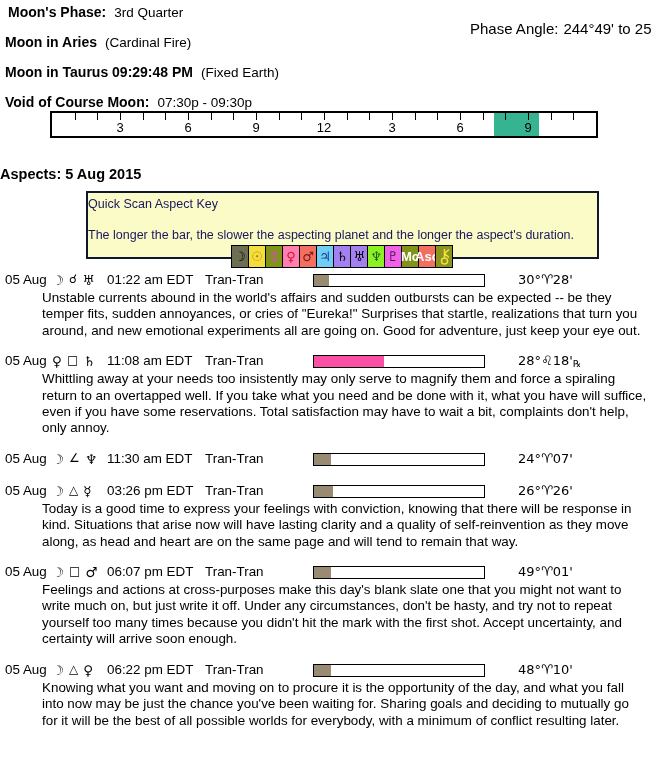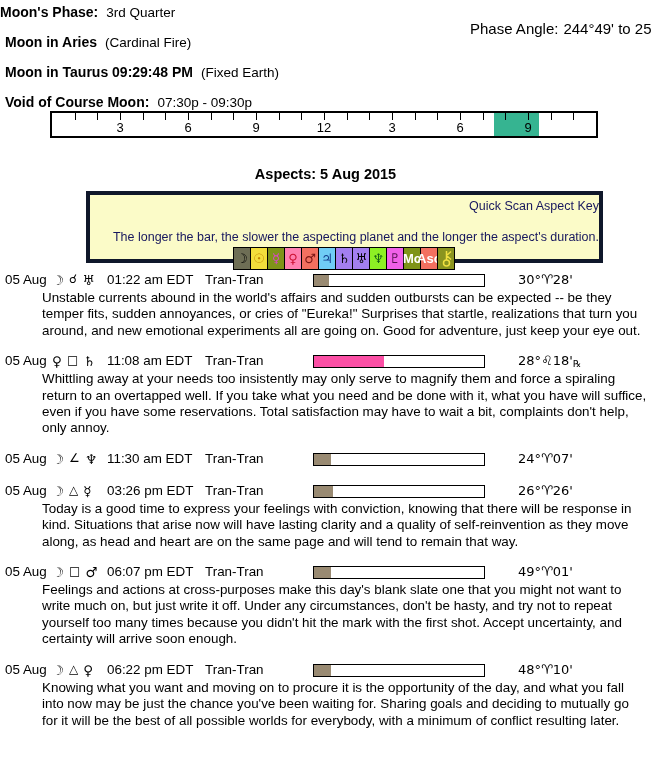--- a/index.html
+++ b/index.html
@@ -7,39 +7,39 @@
     width:651px;height:771px;position:relative;overflow:hidden;
     background:#fff;color:#000;
     font-family:"Liberation Sans",sans-serif;font-size:13.4px;
   }
   .abs{position:absolute}
   .nw{white-space:nowrap}
   .lbl{font-weight:bold;font-size:14px}
   .val{font-size:13.5px;margin-left:8px}
 
   
-  #line-phase{top:4px;left:0}
+  #line-phase{top:4px;left:8px}
   #phase-angle{top:20px;left:470px;font-size:15px}
   #phase-angle .pa-val{margin-left:5px}
   #line-aries{top:34px;left:5px}
   #line-taurus{top:64px;left:5px}
   #line-voc{top:94px;left:5px}
 
   
   #ruler{left:50px;top:111px;width:544px;height:23px;border:2px solid #000;background:#fff}
   .tick{position:absolute;top:0;width:1px;height:7px;background:#000}
   .hlabel{position:absolute;bottom:1px;transform:translateX(-50%);font-size:13px}
   .void-hl{position:absolute;top:0;bottom:0}
 
   
-  #aspects-title{top:166px;left:0;width:100%;text-align:center;font-weight:bold;font-size:14.5px}
-
-  
-  #keybox{left:86px;top:191px;width:509px;height:64px;border:4px solid #0f172a;background:#fbfbc8;
-          text-align:right;color:#17175e}
+  #aspects-title{top:166px;left:0;width:100%;font-weight:bold;font-size:14.5px}
+
+  
+  #keybox{left:86px;top:191px;width:509px;height:64px;border:2px solid #0f172a;background:#fbfbc8;
+          text-align:left;color:#17175e}
   .kb-title{padding-top:4px;font-size:12.5px}
   .kb-sub{font-size:12.5px;margin-top:17px}
   #icon-row{display:flex;justify-content:center;margin-top:3px}
   .picon{width:16px;height:21px;border:1px solid #000;margin-left:-1px;
          display:flex;align-items:center;justify-content:center;
          font-family:"DejaVu Sans",sans-serif;font-size:13px;font-weight:bold;line-height:1}
   .picon.txt{font-family:"Liberation Sans",sans-serif;font-size:13px;font-weight:bold}
 
   
   #aspects{top:272px;left:0;width:651px}

